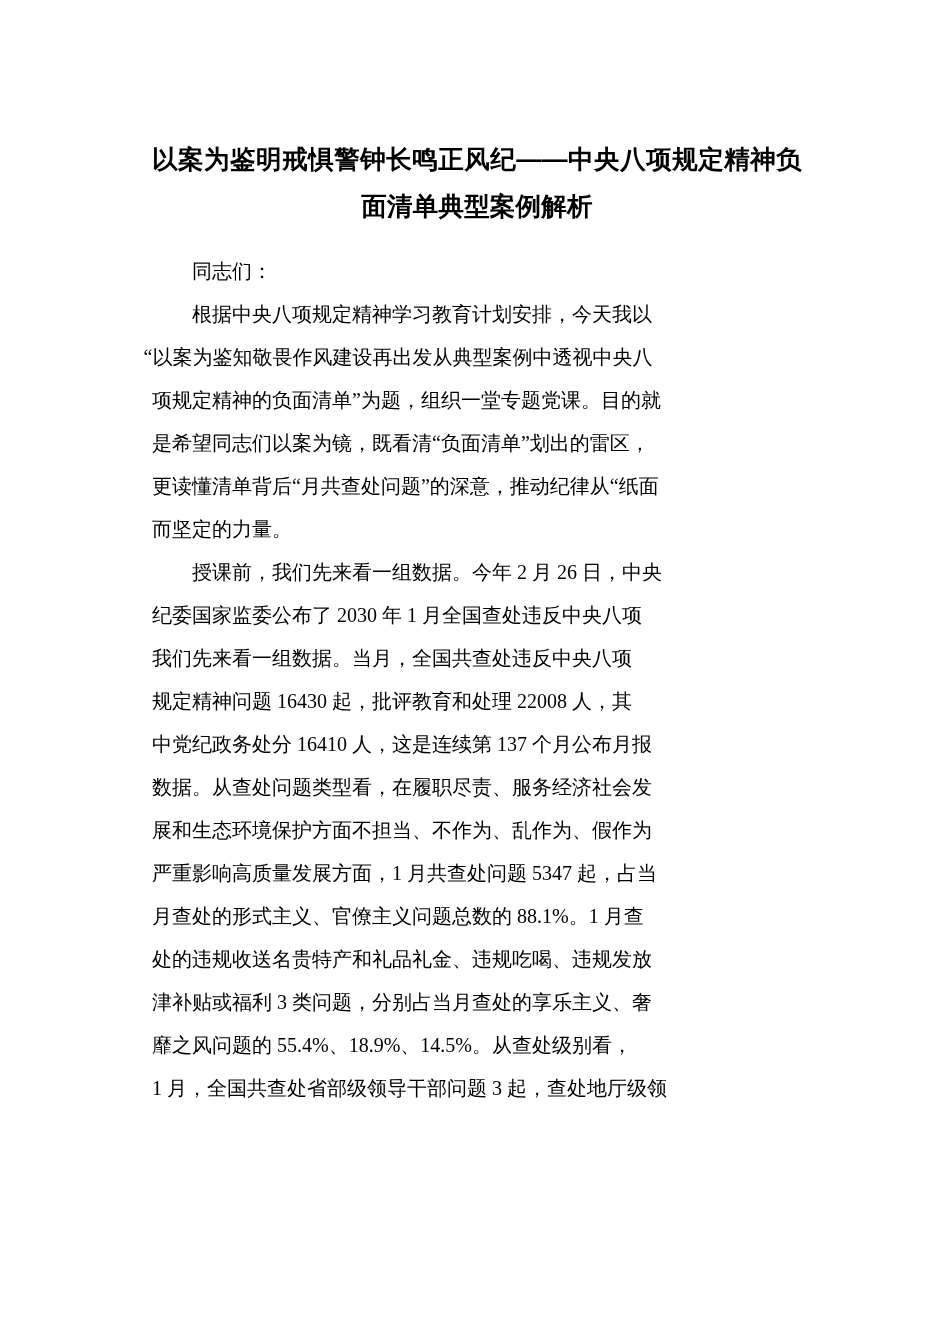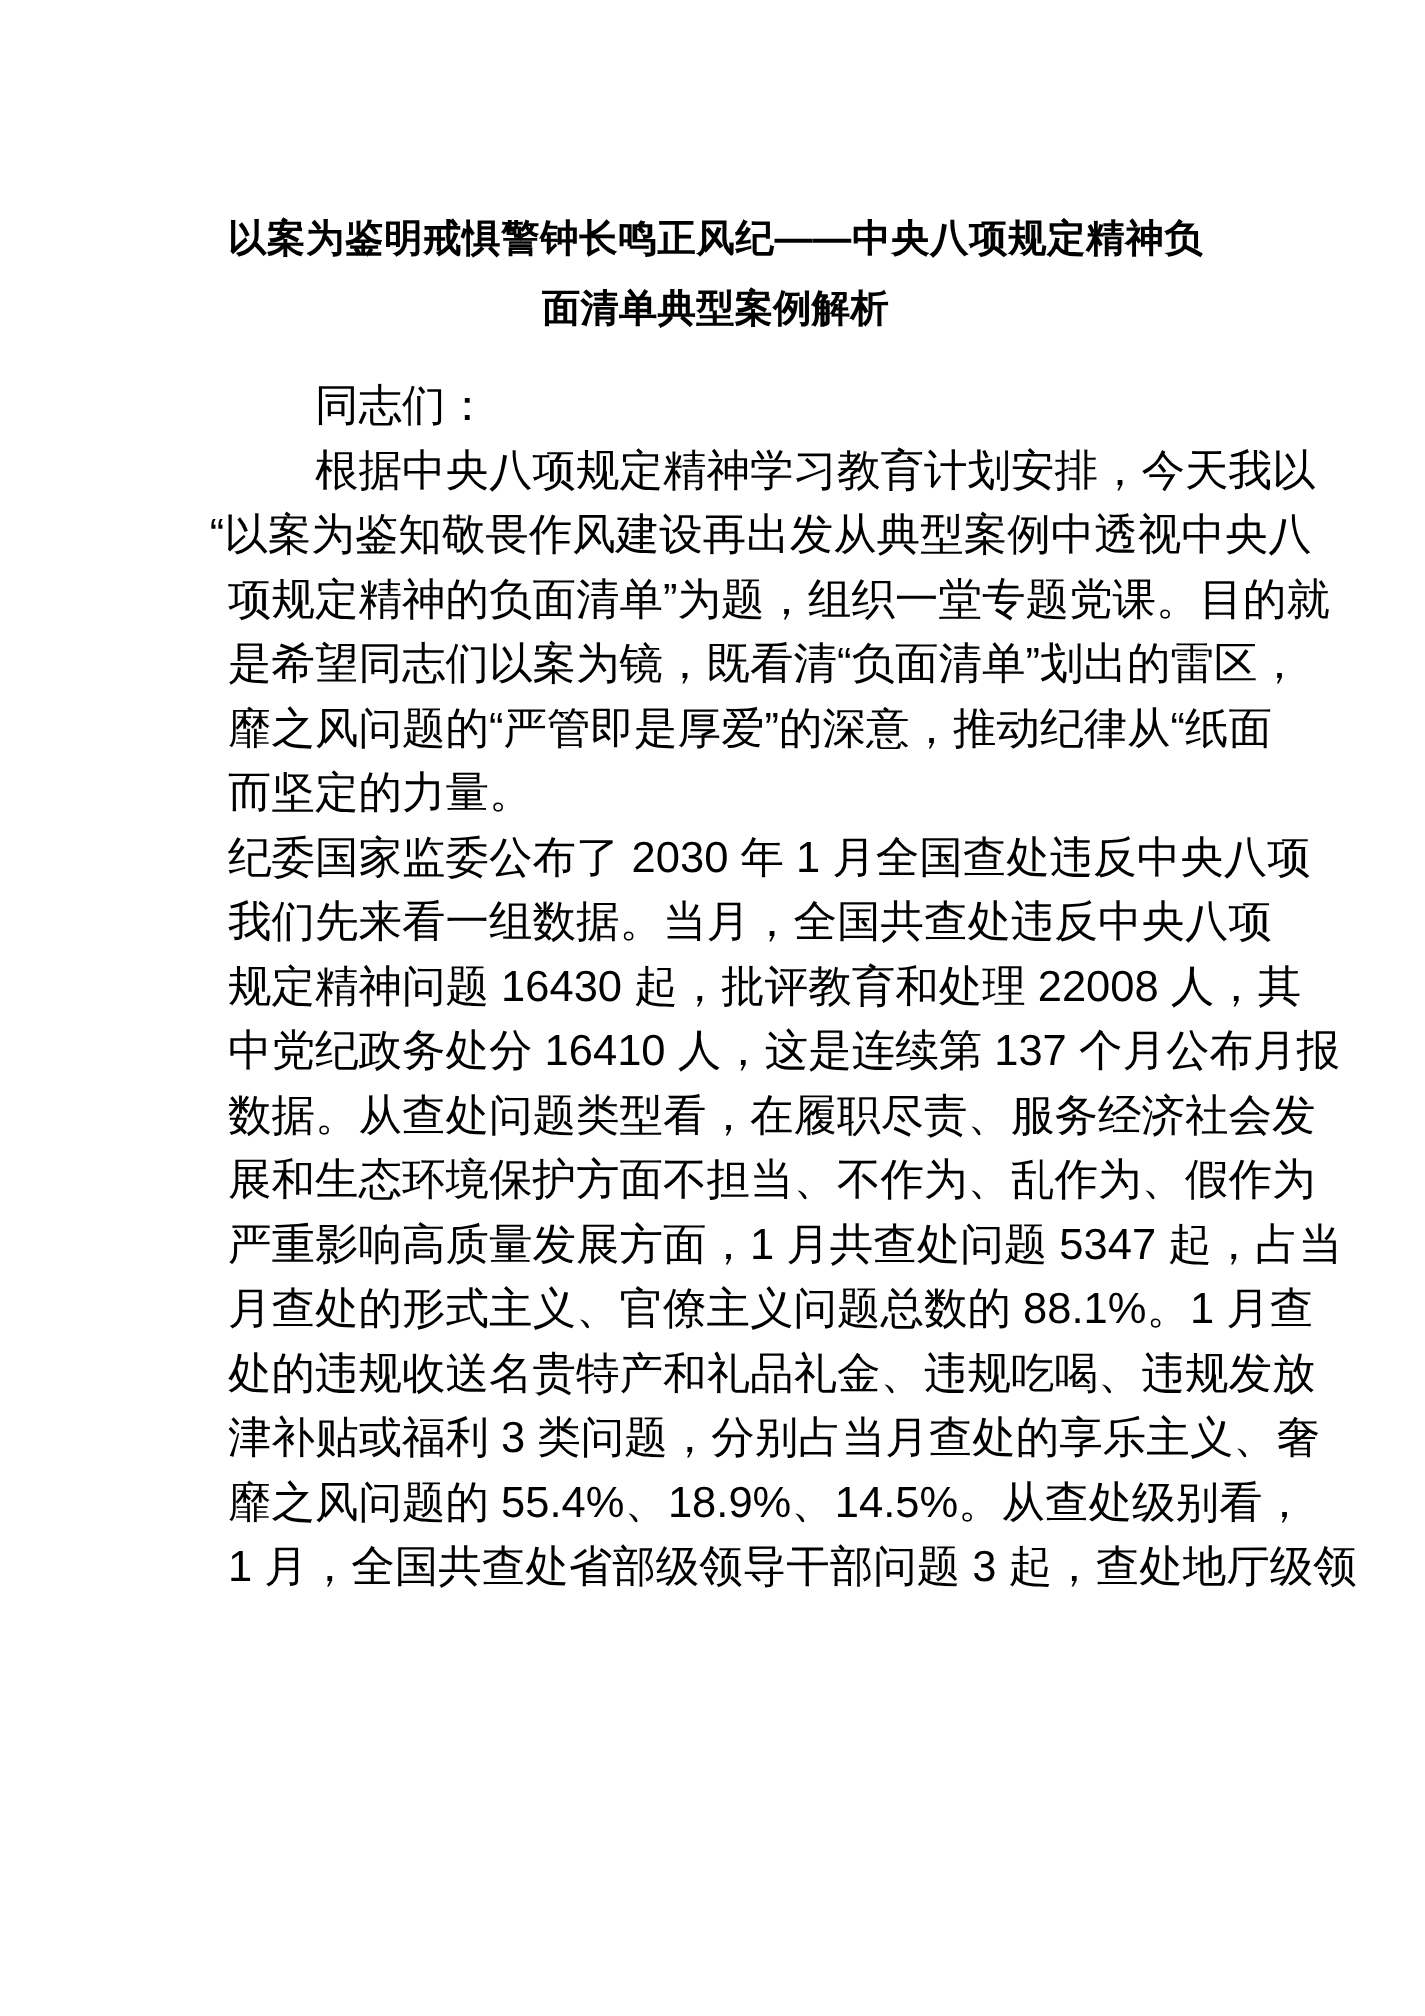--- a/index.html
+++ b/index.html
@@ -43,27 +43,28 @@
   }
   .doc-title .tline-1 {
     text-align: justify;
     text-align-last: justify;
   }
   .doc-title .tline-2 {
     text-align: right;
     text-align-last: center;
   }
   .para {
-    font-size: 29px;
+    font-size: 20px;
     line-height: 43px;
     text-align: justify;
     text-align-last: left;
     margin: 0;
     word-break: break-all;
     letter-spacing: 0;
+    font-family: Liberation Serif, serif;
   }
   .para .pline {
     display: block;
     white-space: nowrap;
   }
   .indent {
     display: inline-block;
     width: 2em;
   }
   .hang-quote {
@@ -83,25 +84,26 @@
 
     <p class="para">
       <span class="pline"><span class="indent"></span><span>同志们：</span></span>
     </p>
 
     <p class="para">
       <span class="pline"><span class="indent"></span><span>根据中央八项规定精神学习教育计划安排，今天我以</span></span>
       <span class="pline hang-quote">“以案为鉴知敬畏作风建设再出发从典型案例中透视中央八</span>
       <span class="pline">项规定精神的负面清单”为题，组织一堂专题党课。目的就</span>
       <span class="pline">是希望同志们以案为镜，既看清“负面清单”划出的雷区，</span>
-      <span class="pline">靡之风问题的“严管即是厚爱”的深意，推动纪律从“纸面</span>
+      <span class="pline">更读懂清单背后“月共查处问题”的深意，推动纪律从“纸面</span>
       <span class="pline">而坚定的力量。</span>
     </p>
 
     <p class="para">
+      <span class="pline"><span class="indent"></span><span>授课前，我们先来看一组数据。今年 2 月 26 日，中央</span></span>
       <span class="pline">纪委国家监委公布了 2030 年 1 月全国查处违反中央八项</span>
       <span class="pline">我们先来看一组数据。当月，全国共查处违反中央八项</span>
       <span class="pline">规定精神问题 16430 起，批评教育和处理 22008 人，其</span>
       <span class="pline">中党纪政务处分 16410 人，这是连续第 137 个月公布月报</span>
       <span class="pline">数据。从查处问题类型看，在履职尽责、服务经济社会发</span>
       <span class="pline">展和生态环境保护方面不担当、不作为、乱作为、假作为</span>
       <span class="pline">严重影响高质量发展方面，1 月共查处问题 5347 起，占当</span>
       <span class="pline">月查处的形式主义、官僚主义问题总数的 88.1%。1 月查</span>
       <span class="pline">处的违规收送名贵特产和礼品礼金、违规吃喝、违规发放</span>
       <span class="pline">津补贴或福利 3 类问题，分别占当月查处的享乐主义、奢</span>

